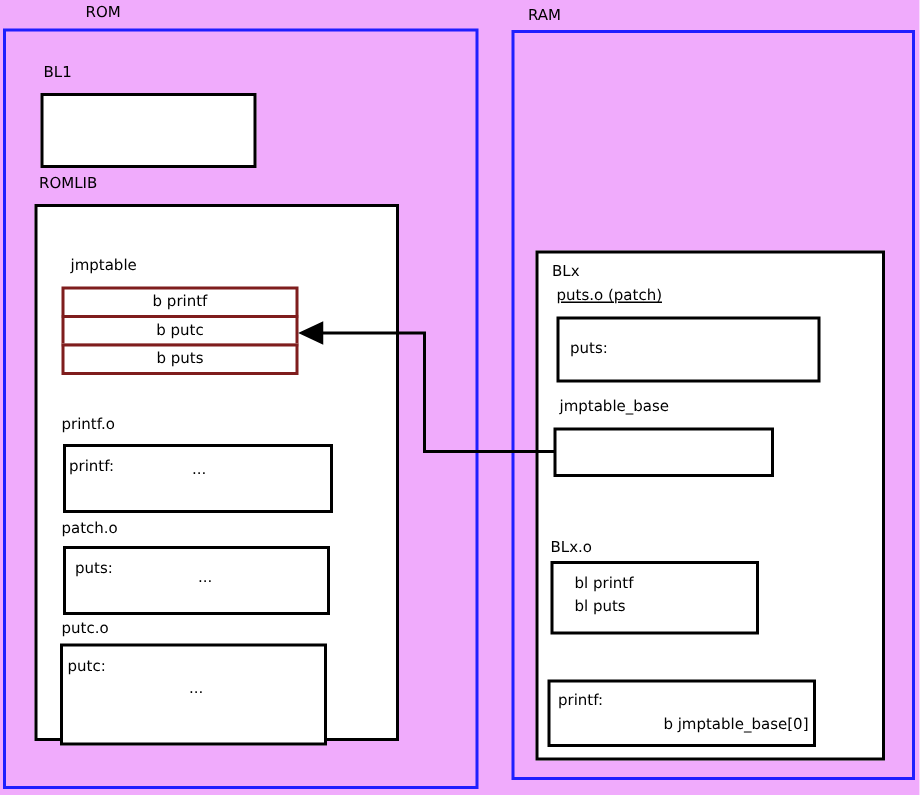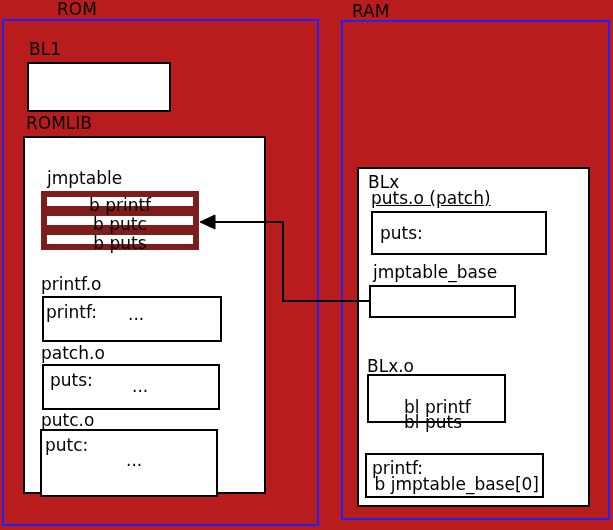--- a/index.html
+++ b/index.html
@@ -1,41 +1,41 @@
 <!DOCTYPE html>
 <html><head>
 <meta charset="utf-8">
 <style>
   html, body { margin: 0; padding: 0; background: #ffffff; }
   .page {
     position: relative;
     width: 613px;
     height: 530px;
-    background: #b91c1c;
+    background: #f0abfc;
     font-family: "DejaVu Sans", "Liberation Sans", sans-serif;
-    font-size: 17px;
+    font-size: 10px;
     color: #000000;
     overflow: hidden;
   }
   .lbl { position: absolute; line-height: 14px; white-space: nowrap; }
   .frame {
     position: absolute;
     border: 2px solid #1f1fff;
     background: transparent;
     box-sizing: border-box;
   }
   .box {
     position: absolute;
     border: 2px solid #000000;
     background: #ffffff;
     box-sizing: border-box;
   }
   .jmp-rows { position: absolute; }
   .jmp-row {
-    border: 6px solid #7f1d1d;
+    border: 2px solid #7f1d1d;
     background: #ffffff;
     box-sizing: border-box;
     height: 21px;
     text-align: center;
     line-height: 17px;
   }
   .jmp-row + .jmp-row { margin-top: -2px; }
   .intext { position: absolute; line-height: 14px; white-space: nowrap; }
   .code-lines { position: absolute; line-height: 15px; white-space: nowrap; }
   svg.arrow-layer {
@@ -93,21 +93,21 @@
   <div class="lbl" style="left:371px; top:191px;text-decoration:underline;">puts.o (patch)</div>
   <div class="box" style="left:371px; top:211px; width:176px; height:44px;">
     <span class="intext" style="left:7px; top:13px;">puts:</span>
   </div>
 
   <div class="lbl" style="left:373px; top:265px;">jmptable_base</div>
   <div class="box" style="left:369px; top:285px; width:147px; height:33px;"></div>
 
   <div class="lbl" style="left:367px; top:359px;">BLx.o</div>
   <div class="box" style="left:367px; top:374px; width:139px; height:49px;">
-    <div class="code-lines" style="left:14px; top:24px;margin-left:21px;">
+    <div class="code-lines" style="left:14px; top:6px;">
       <div>bl printf</div>
       <div>bl puts</div>
     </div>
   </div>
 
   <div class="box" style="left:365px; top:453px; width:179px; height:45px;">
     <span class="intext" style="left:5px; top:6px;">printf:</span>
     <span class="intext" style="right:3px; top:22px;">b jmptable_base[0]</span>
   </div>
 

